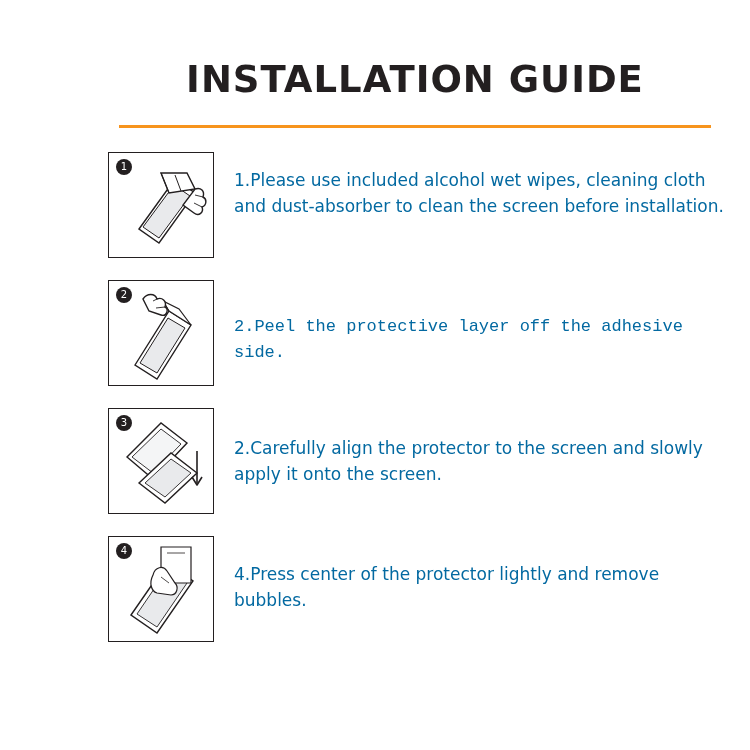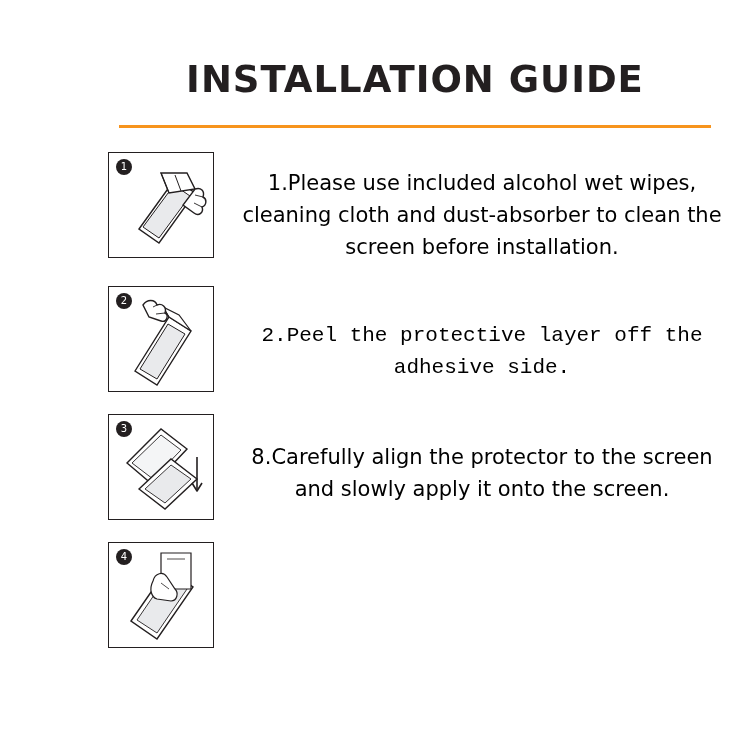--- a/index.html
+++ b/index.html
@@ -71,25 +71,24 @@
     z-index: 5;
   }
   .thumb svg {
     position: absolute;
     top: 0;
     left: 0;
   }
   .step-text {
     flex: 1 1 auto;
     padding-left: 20px;
-    font-size: 21px;
+    font-size: 17px;
     line-height: 1.52;
-    color: #000000;
+    color: #0369a1;
     font-family: "DejaVu Sans", sans-serif;
-    text-align: center;
   }
   .step-1 .step-text { padding-top: 16px; }
   .step-2 .step-text { padding-top: 34px; font-family: Liberation Mono, monospace; }
   .step-3 .step-text { padding-top: 28px; }
   .step-4 .step-text { padding-top: 26px; }
 </style>
 </head>
 <body>
 
 <div class="page">
@@ -153,36 +152,37 @@
             <path d="M23 48 L52 20 L72 35 L44 64 Z" fill="#f4f5f6" stroke-width="0.9"></path>
 
             <path d="M30 74 L62 44 L88 64 L56 94 Z" fill="#ffffff"></path>
             <path d="M36 74 L62 50 L82 64 L56 88 Z" fill="#e9eaec" stroke-width="0.9"></path>
 
             <line x1="88" y1="42" x2="88" y2="74" stroke-width="1.6"></line>
             <path d="M83 68 L88 76 L93 68" stroke-width="1.6" stroke-linejoin="round"></path>
           </g>
         </svg>
       </div>
-      <div class="step-text">8.Carefully align the protector to  the screen and slowly apply it onto the screen.</div>
+      <div class="step-text">2.Carefully align the protector to  the screen and slowly apply it onto the screen.</div>
     </div>
 
     <div class="step step-4">
       <div class="thumb">
         <div class="badge">4</div>
         <svg width="106" height="106" viewBox="0 0 106 106">
           <g fill="none" stroke="#231f20" stroke-width="1.4">
 
             <path d="M22 78 L58 26 L84 44 L48 96 Z" fill="#ffffff"></path>
             <path d="M28 77 L58 33 L78 46 L48 90 Z" fill="#e9eaec" stroke-width="0.9"></path>
 
             <path d="M52 10 L82 10 L82 46 L52 46 Z" fill="#ffffff" stroke-width="1.2"></path>
             <path d="M58 16 L76 16" stroke-width="0.8"></path>
 
             <path d="M44 38 C46 30 54 28 58 34 L66 46 C70 50 68 58 62 58 L48 56 C42 54 40 46 44 38 Z" fill="#ffffff" stroke-width="1.2"></path>
             <path d="M52 40 L60 46" stroke-width="0.8"></path>
           </g>
         </svg>
       </div>
+      <div class="step-text">4.Press center of the protector lightly and remove bubbles.</div>
     </div>
 
   </div>
 </div>
 
 </body></html>

